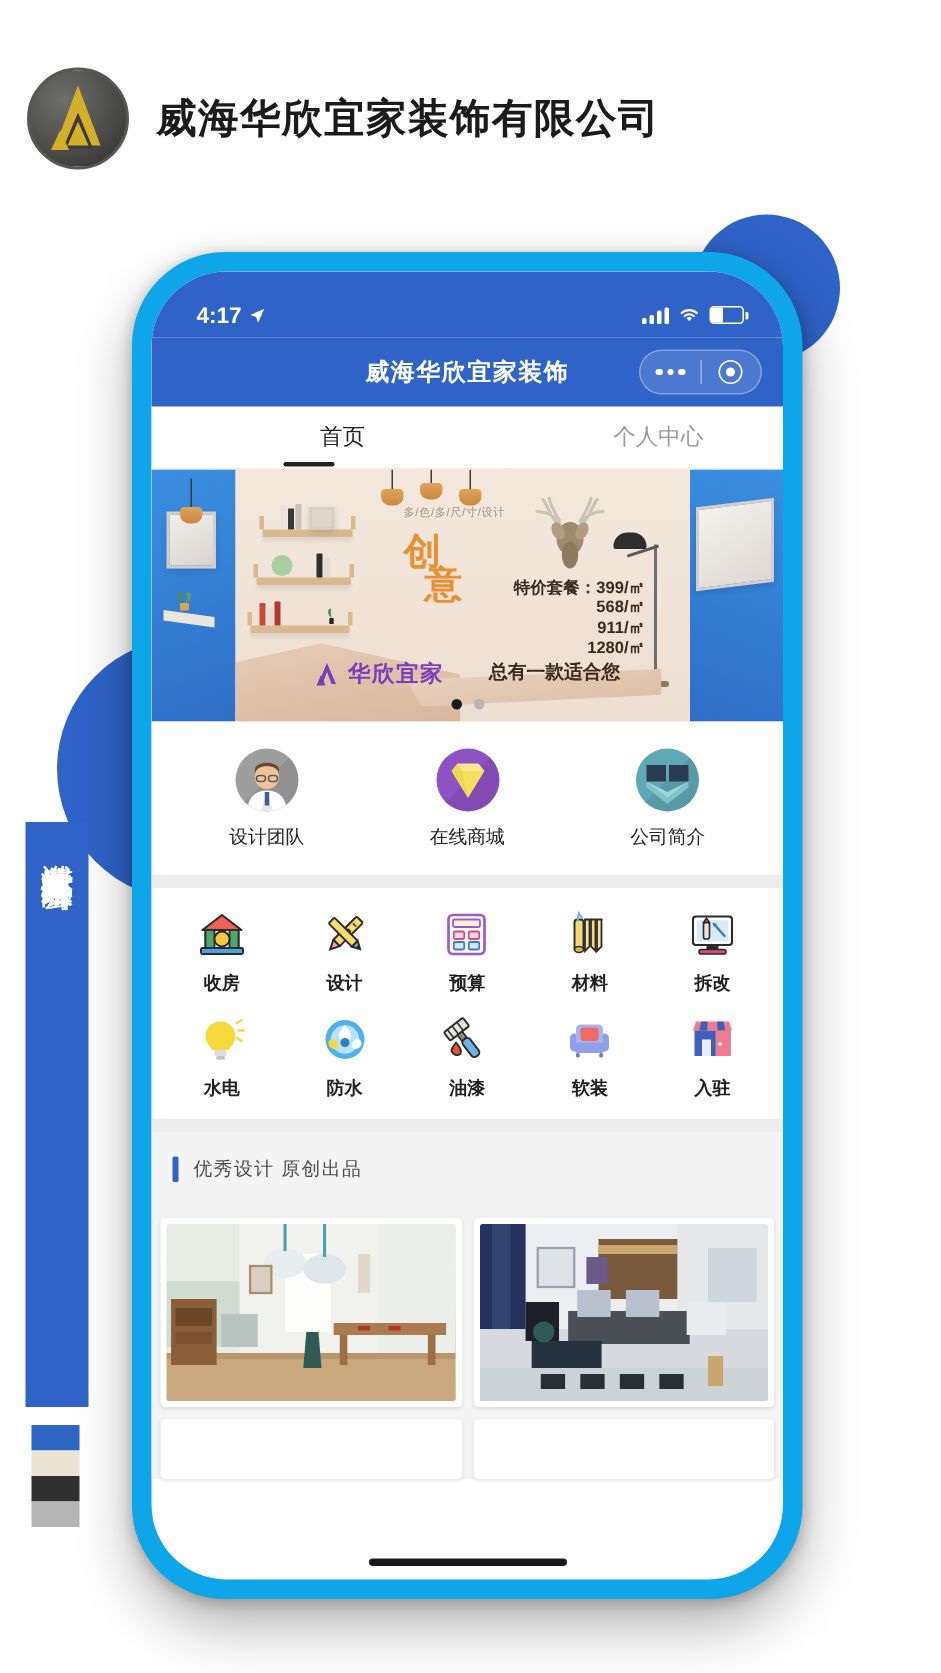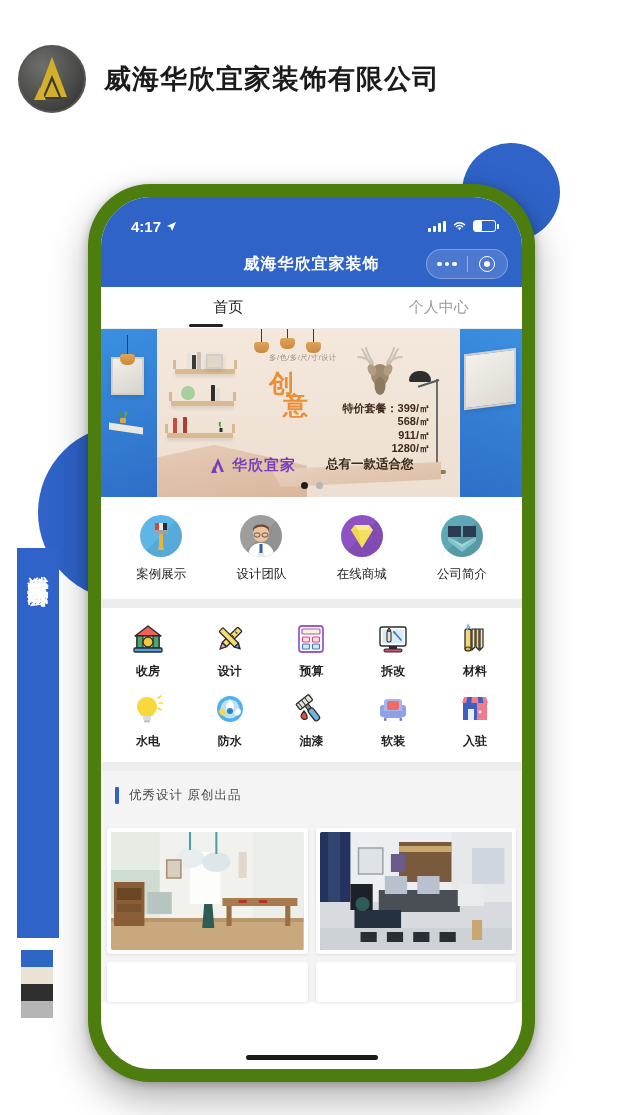--- a/index.html
+++ b/index.html
@@ -52,26 +52,25 @@
   .palette {
     position: absolute; left: 21px; top: 950px;
     width: 32px; z-index: 7;
   }
   .palette .sw { width: 32px; height: 17px; display: block; }
 
   
   .phone {
     position: absolute; left: 88px; top: 168px;
     width: 447px; height: 898px;
-    background: #4d7c0f;
+    background: #0ea5e9;
     border-radius: 62px;
     box-shadow: 0 18px 38px rgba(0,0,0,0.30), 0 2px 10px rgba(0,0,0,0.25);
     z-index: 5;
     padding: 13px;
-    margin-top: 16px;
   }
   .phone-screen {
     position: relative; width: 421px; height: 872px;
     border-radius: 50px; overflow: hidden; background: #ffffff;
   }
 
   
   .status-bar {
     height: 44px; background: #2f63c8; color: #fff;
     display: flex; align-items: center; justify-content: space-between;
@@ -392,34 +391,20 @@
         </div>
 
         <div class="dots-ind">
           <i class="on"></i>
           <i></i>
         </div>
       </div>
 
       <div class="quick-grid">
         <div class="quick-item">
-          <div class="q-circle" style="background:#5EB6E8;">
-            <svg width="42" height="42" viewBox="0 0 42 42">
-              <path d="M42 0 L42 42 L0 42 Z" fill="rgba(0,0,0,0.07)"></path>
-              <rect x="15" y="8" width="12" height="8" fill="#e8e8e8"></rect>
-              <rect x="15" y="8" width="4" height="8" fill="#d9453c"></rect>
-              <rect x="23" y="8" width="4" height="8" fill="#2b2b2b"></rect>
-              <rect x="14" y="15" width="14" height="4" fill="#9aa3ab"></rect>
-              <rect x="19" y="19" width="4" height="14" fill="#e8b53b"></rect>
-              <rect x="18" y="32" width="6" height="3" rx="1.5" fill="#e8b53b"></rect>
-            </svg>
-          </div>
-          <div class="q-label">案例展示</div>
-        </div>
-        <div class="quick-item">
           <div class="q-circle" style="background:#9E9E9E;">
             <svg width="42" height="42" viewBox="0 0 42 42">
               <path d="M42 0 L42 42 L0 42 Z" fill="rgba(0,0,0,0.08)"></path>
               <path d="M8 42 C8 32 14 28 21 28 C28 28 34 32 34 42 Z" fill="#ffffff"></path>
               <path d="M21 28 L17 42 L21 42 L25 42 Z" fill="#e8e8e8"></path>
               <rect x="19.5" y="29" width="3" height="9" fill="#3a5fa0"></rect>
               <circle cx="21" cy="19" r="8" fill="#f0c49b"></circle>
               <path d="M13 17 C13 10 29 10 29 17 L29 14 C29 8 13 8 13 14 Z" fill="#6b4a2e"></path>
               <rect x="14" y="18" width="6" height="4" rx="2" fill="none" stroke="#5a5a5a" stroke-width="1"></rect>
               <rect x="22" y="18" width="6" height="4" rx="2" fill="none" stroke="#5a5a5a" stroke-width="1"></rect>
@@ -497,44 +482,44 @@
                 <rect x="18.5" y="15" width="7" height="5" rx="1" fill="#ffd9e3" stroke="#d64c7a" stroke-width="1.2"></rect>
                 <rect x="8.5" y="22" width="7" height="5" rx="1" fill="#d4e8fb" stroke="#3f79c4" stroke-width="1.2"></rect>
                 <rect x="18.5" y="22" width="7" height="5" rx="1" fill="#d4e8fb" stroke="#3f79c4" stroke-width="1.2"></rect>
               </svg>
             </div>
             <div class="svc-label">预算</div>
           </div>
           <div class="svc-item">
             <div class="svc-ico">
               <svg width="34" height="34" viewBox="0 0 34 34">
+                <rect x="7" y="7" width="6" height="21" rx="2" fill="#f5d77a" stroke="#2b2b2b" stroke-width="1.3"></rect>
+                <ellipse cx="10" cy="27" rx="3" ry="2" fill="#e8b53b" stroke="#2b2b2b" stroke-width="1.1"></ellipse>
+                <path d="M14 7 L14 28 L17 25 L17 7 Z" fill="#f7e3a8" stroke="#2b2b2b" stroke-width="1.2"></path>
+                <path d="M18 7 L18 25 L21 28 L21 7 Z" fill="#f5d77a" stroke="#2b2b2b" stroke-width="1.2"></path>
+                <path d="M22 7 L22 28 L25 25 L25 7 Z" fill="#f7e3a8" stroke="#2b2b2b" stroke-width="1.2"></path>
+                <path d="M9 8 L10 3 L12 6" stroke="#6fb3e8" stroke-width="1.4" fill="none" stroke-linecap="round"></path>
+              </svg>
+            </div>
+            <div class="svc-label">材料</div>
+          </div>
+          <div class="svc-item">
+            <div class="svc-ico">
+              <svg width="34" height="34" viewBox="0 0 34 34">
                 <rect x="4" y="5" width="26" height="19" rx="2" fill="#fff" stroke="#2b2b2b" stroke-width="1.4"></rect>
                 <rect x="6.5" y="7.5" width="21" height="14" fill="#d6eaf8"></rect>
                 <rect x="11" y="9" width="4" height="11" rx="1.5" fill="#f0e4d0" stroke="#2b2b2b" stroke-width="1.1"></rect>
                 <path d="M11 9 L13 6 L15 9 Z" fill="#e05a4e" stroke="#2b2b2b" stroke-width="1"></path>
                 <line x1="18" y1="10" x2="25" y2="18" stroke="#3f79c4" stroke-width="1.6" stroke-linecap="round"></line>
                 <path d="M17 9 L20 10 L18 12 Z" fill="#3f79c4"></path>
                 <rect x="13" y="24" width="8" height="3" fill="#2b2b2b"></rect>
                 <rect x="8" y="27" width="18" height="3" rx="1.5" fill="#d64c7a" stroke="#2b2b2b" stroke-width="1.1"></rect>
               </svg>
             </div>
             <div class="svc-label">拆改</div>
-          </div>
-          <div class="svc-item">
-            <div class="svc-ico">
-              <svg width="34" height="34" viewBox="0 0 34 34">
-                <rect x="7" y="7" width="6" height="21" rx="2" fill="#f5d77a" stroke="#2b2b2b" stroke-width="1.3"></rect>
-                <ellipse cx="10" cy="27" rx="3" ry="2" fill="#e8b53b" stroke="#2b2b2b" stroke-width="1.1"></ellipse>
-                <path d="M14 7 L14 28 L17 25 L17 7 Z" fill="#f7e3a8" stroke="#2b2b2b" stroke-width="1.2"></path>
-                <path d="M18 7 L18 25 L21 28 L21 7 Z" fill="#f5d77a" stroke="#2b2b2b" stroke-width="1.2"></path>
-                <path d="M22 7 L22 28 L25 25 L25 7 Z" fill="#f7e3a8" stroke="#2b2b2b" stroke-width="1.2"></path>
-                <path d="M9 8 L10 3 L12 6" stroke="#6fb3e8" stroke-width="1.4" fill="none" stroke-linecap="round"></path>
-              </svg>
-            </div>
-            <div class="svc-label">材料</div>
           </div>
         </div>
 
         <div class="svc-row">
           <div class="svc-item">
             <div class="svc-ico">
               <svg width="34" height="34" viewBox="0 0 34 34">
                 <path d="M16 5 C10 5 6 9.5 6 15 C6 19 9 21.5 10.5 24 L21.5 24 C23 21.5 26 19 26 15 C26 9.5 22 5 16 5Z" fill="#f7d93c"></path>
                 <rect x="12" y="24" width="8" height="4" rx="1" fill="#dcdcdc"></rect>
                 <rect x="13" y="28" width="6" height="2.5" rx="1.2" fill="#c4c4c4"></rect>

